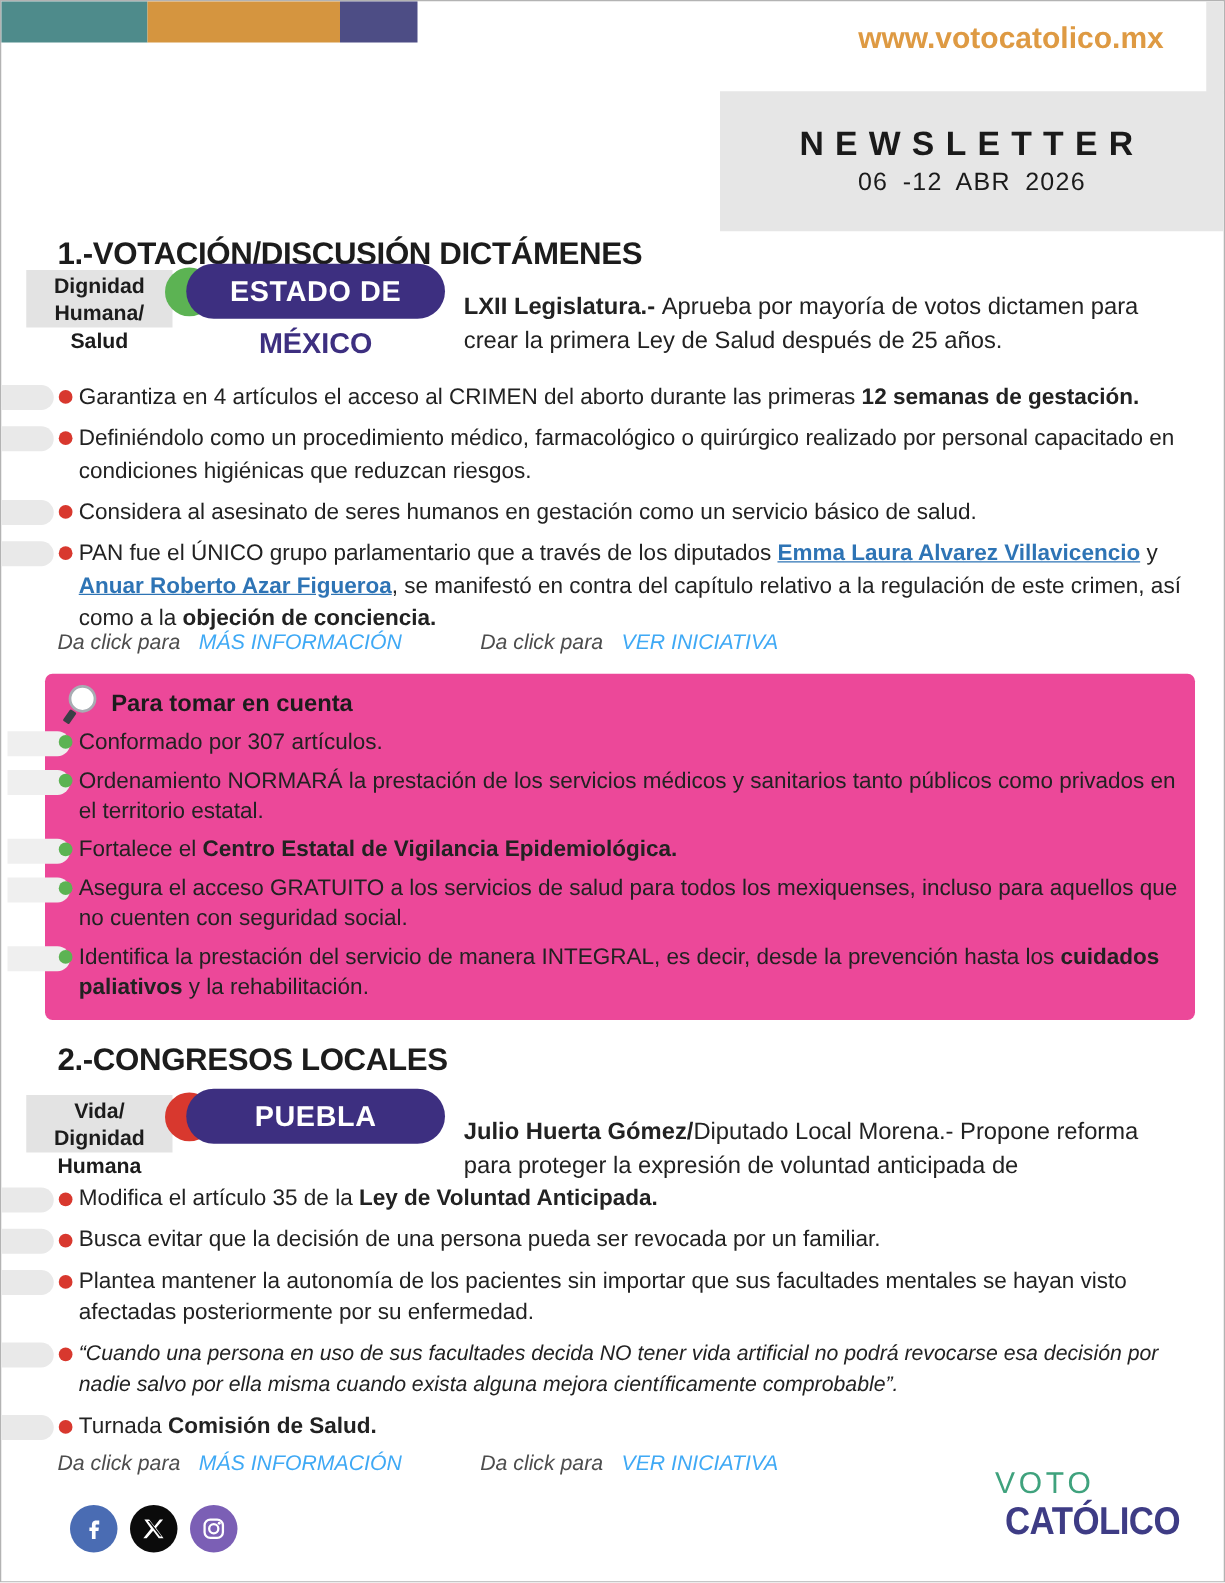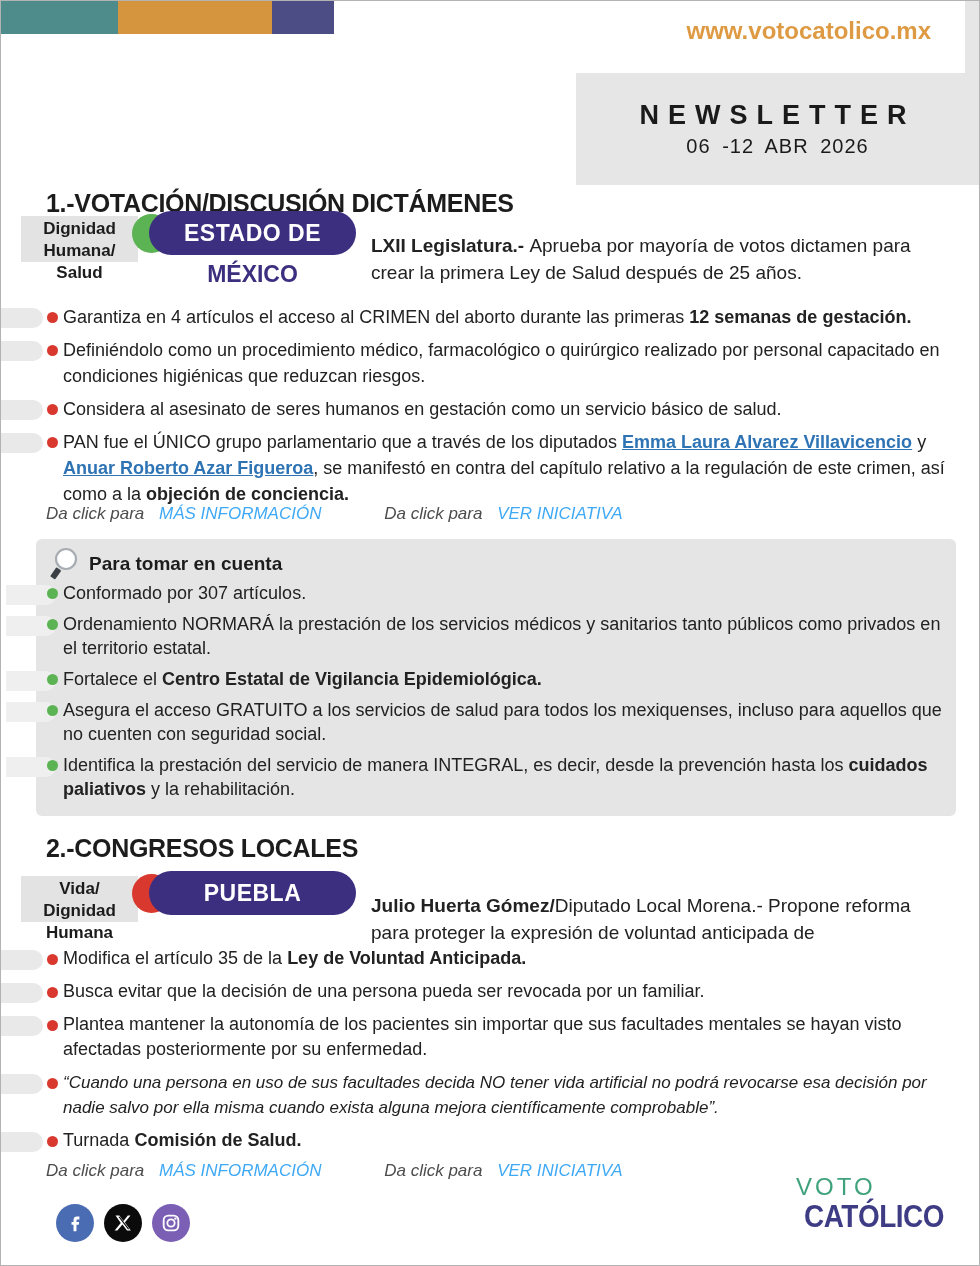--- a/index.html
+++ b/index.html
@@ -57,21 +57,21 @@
 
   
   .links-row{position:absolute;left:45px;font-size:17px;font-style:italic;font-weight:normal;}
   #links1{top:503px;}
   #links2{top:1160px;}
   .link-group{display:inline-block;margin-right:58px;}
   .cta-prefix{color:#4d4d4d;margin-right:10px;}
   .cta{color:#3fa9f5;text-decoration:none;}
 
   
-  .note-box{position:absolute;top:538px;left:35px;width:920px;background:#e5e5e5;border-radius:6px;
+  .note-box{position:absolute;top:538px;left:35px;width:920px;background:#ec4899;border-radius:6px;
             padding:8px 0 8px 0;overflow:visible;}
   .note-head{display:flex;align-items:center;padding-left:13px;height:34px;}
   .note-title{font-size:19px;font-weight:bold;color:#1c1c1c;margin-left:8px;}
   .note-box .bullet-row{padding:0 14px 0 27px;line-height:24px;margin-bottom:7px;}
   .note-box .bar{left:-30px;width:50px;background:#efefef;}
   .note-box .dot{left:11px;top:7px;}
 
   
   .social{position:absolute;top:1203px;left:55px;display:flex;gap:10px;}
   .social a{display:block;width:38px;height:38px;border-radius:50%;display:flex;align-items:center;justify-content:center;}

